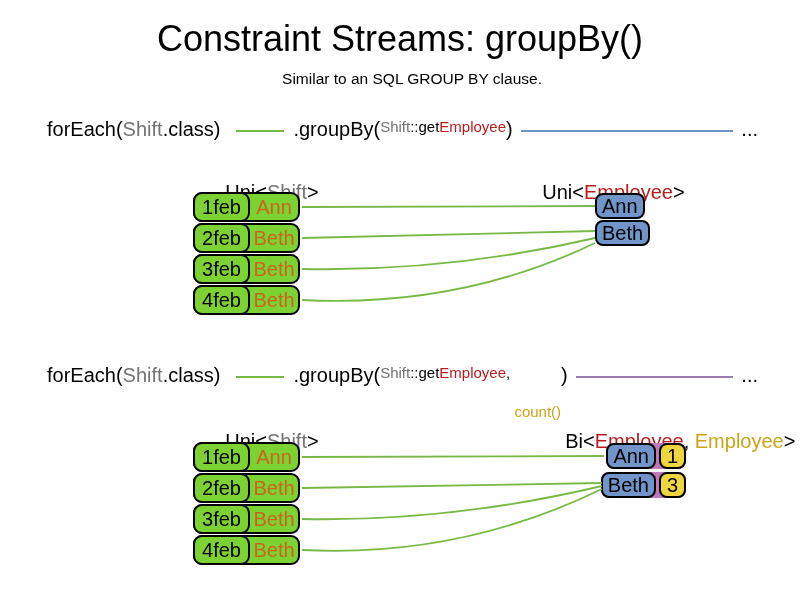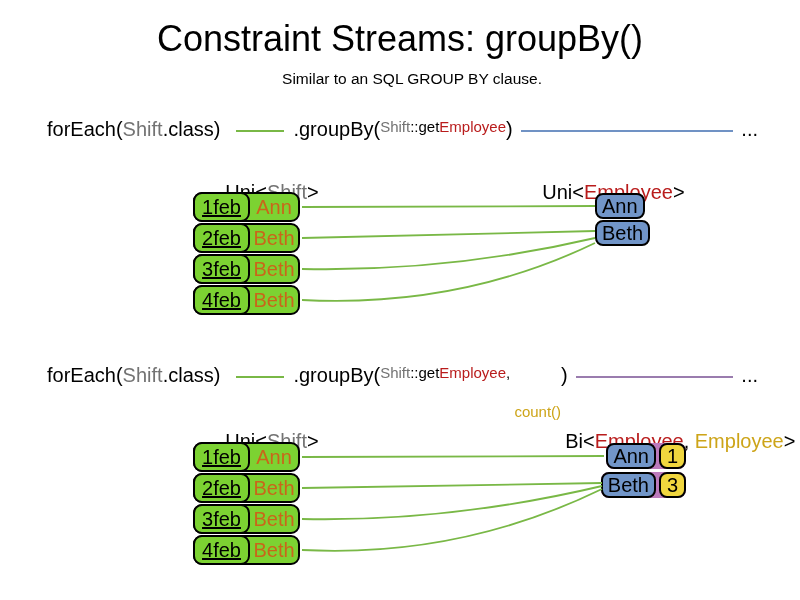--- a/index.html
+++ b/index.html
@@ -26,21 +26,21 @@
 
   
   .tlabel { position:absolute; font-size:20px; white-space:pre; }
 
   
   .g-table { position:absolute; left:193px; display:flex; flex-direction:column; gap:1px; }
   .g-row { width:107px; height:30px; box-sizing:border-box; background:#7cd232;
            border:2px solid #000; border-radius:9px; display:flex; align-items:center; }
   .g-date { width:57px; height:30px; box-sizing:border-box; margin:-2px 0 -2px -2px;
             background:#7cd232; border:2px solid #000; border-radius:9px;
-            display:flex; align-items:center; justify-content:center; font-size:20px;text-decoration:underline; }
+            display:flex; align-items:center; justify-content:center; font-size:20px; }
   .g-name { flex:1; text-align:center; font-size:20px; color:#c9661a; }
 
   
   .res-col { position:absolute; left:595px; top:193px; display:flex; flex-direction:column;
              gap:1px; align-items:flex-start; }
   .res-box { height:26px; box-sizing:border-box; background:#7195c8; border:2px solid #000;
              border-radius:8px; display:flex; align-items:center; justify-content:center;
              padding:0 5px; font-size:20px; }
 
   

